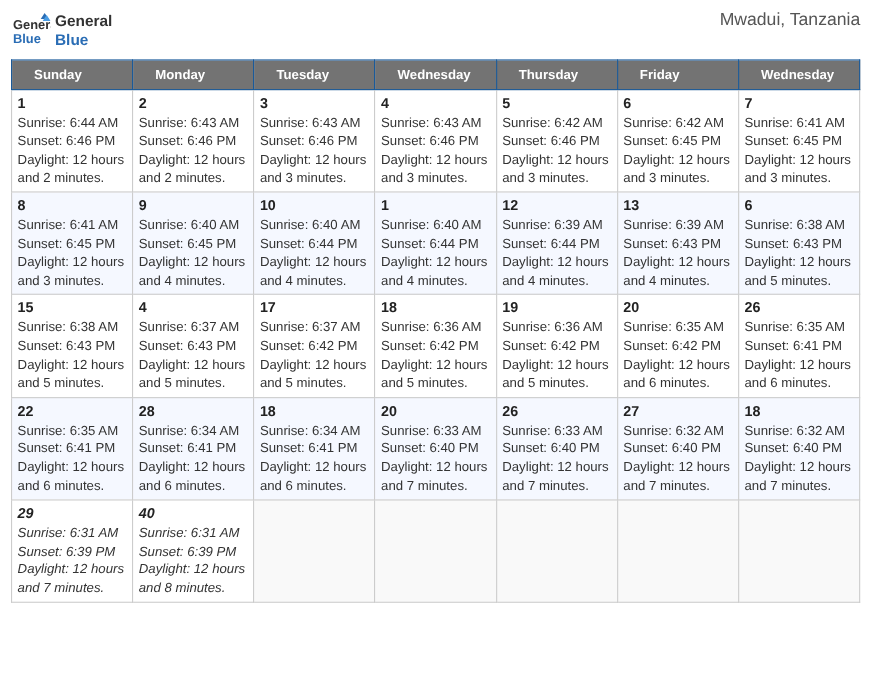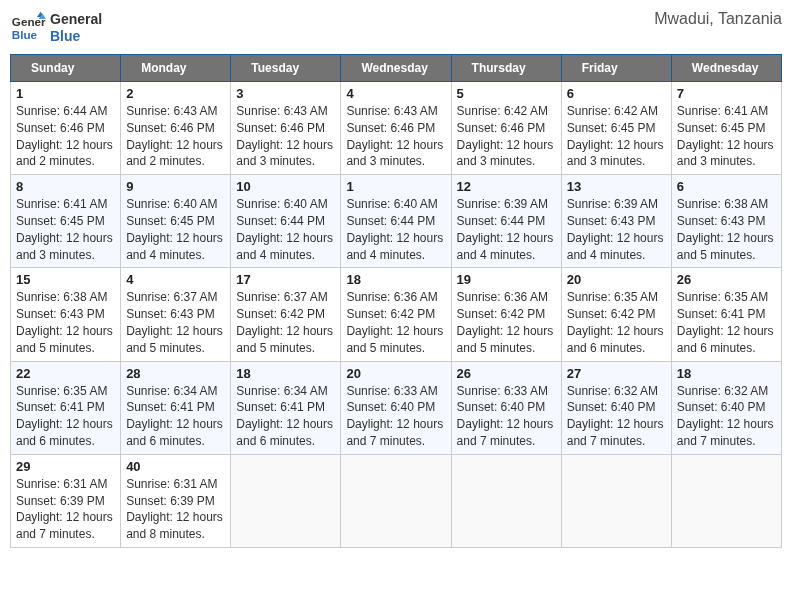--- a/index.html
+++ b/index.html
@@ -72,20 +72,21 @@
     .day-info {
       color: #333;
       font-size: 12px;
       line-height: 1.4;
     }
     .empty-cell {
       background: #f9f9f9 !important;
     }
     .last-row td {
       height: 70px;
+      font-style: italic;
     }
   </style>
 </head>
 <body>
 
 <div class="header-area">
   <div class="logo">
     <svg class="logo-icon" viewBox="0 0 40 40">
       <text x="2" y="18" font-size="13" font-weight="bold" fill="#333">General</text>
       <text x="2" y="32" font-size="13" font-weight="bold" fill="#2a6db5">Blue</text>

